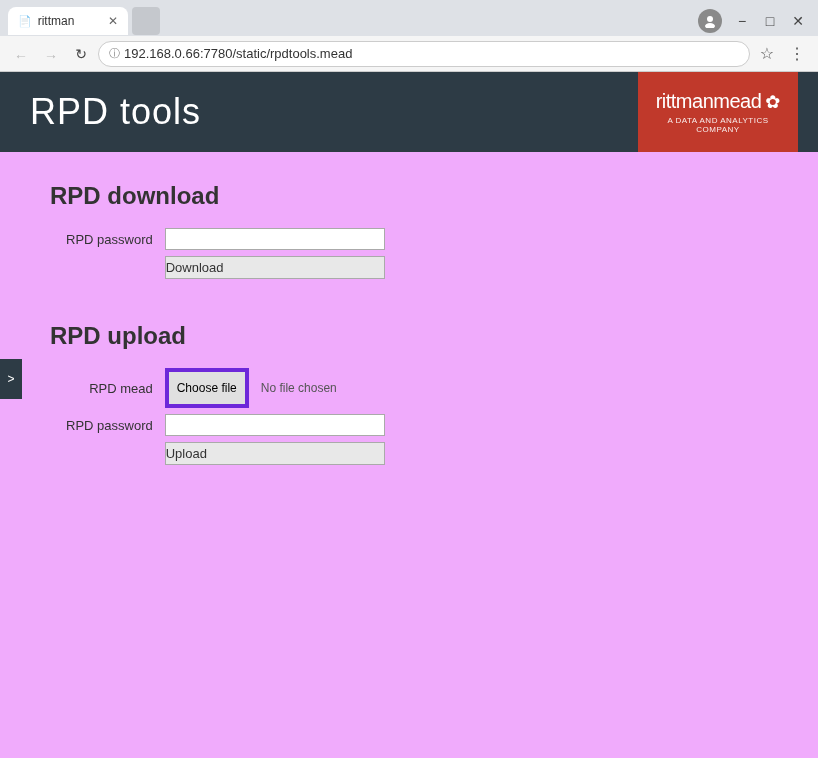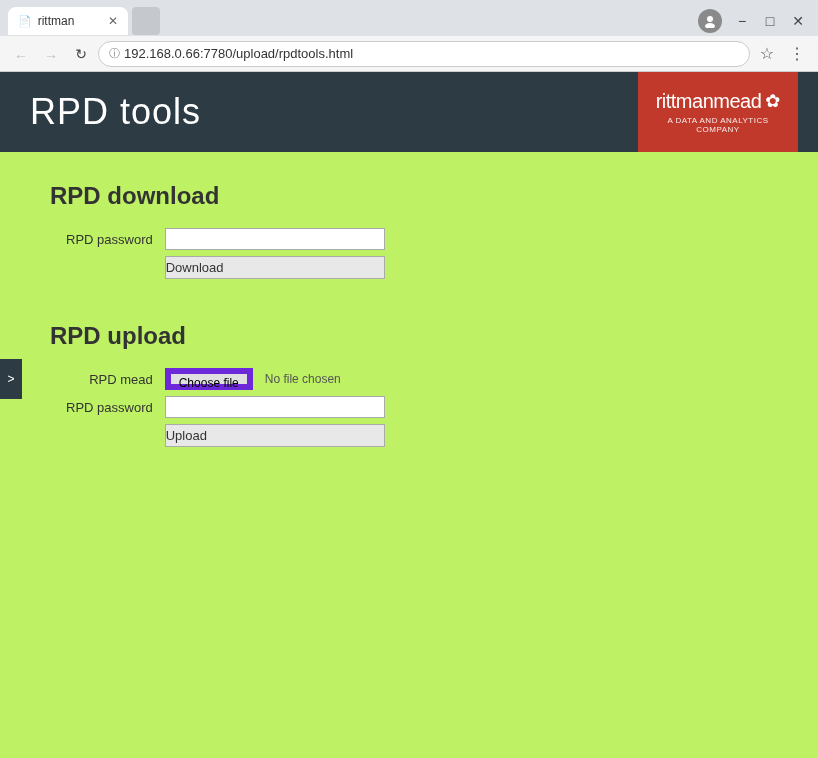--- a/index.html
+++ b/index.html
@@ -152,21 +152,21 @@
       display: flex;
       align-items: center;
       justify-content: center;
       color: #555;
       font-size: 16px;
       cursor: pointer;
     }
 
     
     .page-wrapper {
-      background: #bef264;
+      background: #f0abfc;
       width: 100%;
       height: calc(758px - 72px);
       overflow-y: auto;
       position: relative;
     }
 
     
     .page-header {
       background: #2d3b45;
       height: 80px;
@@ -213,21 +213,21 @@
       opacity: 0.9;
     }
 
     .brand-icon {
       font-size: 18px;
       margin-left: 4px;
     }
 
     .brand-top {
       display: flex;
-      align-items: flex-start;
+      align-items: flex-end;
     }
 
     
     .page-content {
       padding: 30px 50px;
       position: relative;
     }
 
     
     .sidebar-toggle {
@@ -303,24 +303,24 @@
     }
 
     .file-input-wrapper {
       display: flex;
       align-items: center;
       gap: 0;
     }
 
     .choose-file-btn {
       background: #e0e0e0;
-      border: 6px solid #6d28d9;
+      border: 4px solid #6d28d9;
       padding: 2px 8px;
       font-size: 12px;
-      height: 22px;
+      height: 40px;
       cursor: pointer;
       white-space: nowrap;
     }
 
     .no-file-text {
       font-size: 12px;
       color: #555;
       margin-left: 12px;
       white-space: nowrap;
     }
@@ -353,21 +353,21 @@
     </div>
   </div>
 
   <div class="nav-bar">
     <div class="nav-btn disabled">←</div>
     <div class="nav-btn disabled">→</div>
     <div class="nav-btn">↻</div>
     <div class="address-bar">
       <span class="address-secure">ⓘ</span>
       <span class="address-text">
-        <span>192.168.0.66:7780/upload/rpdtools.html</span>
+        <span>192.168.0.66:7780/static/rpdtools.mead</span>
       </span>
     </div>
     <div class="star-btn">☆</div>
     <div class="menu-btn">⋮</div>
   </div>
 </div>
 
 <div class="page-wrapper">
 
   <div class="page-header">

